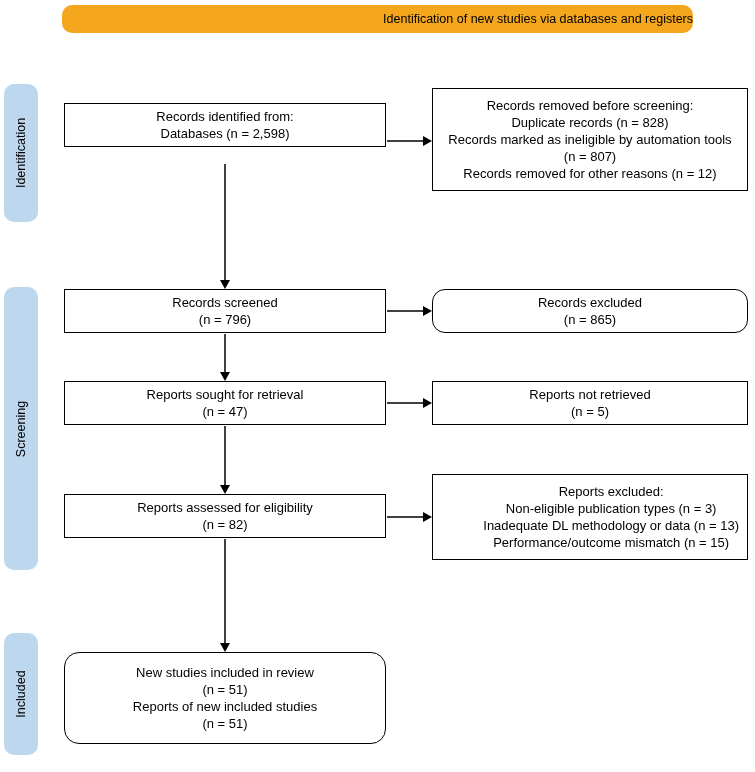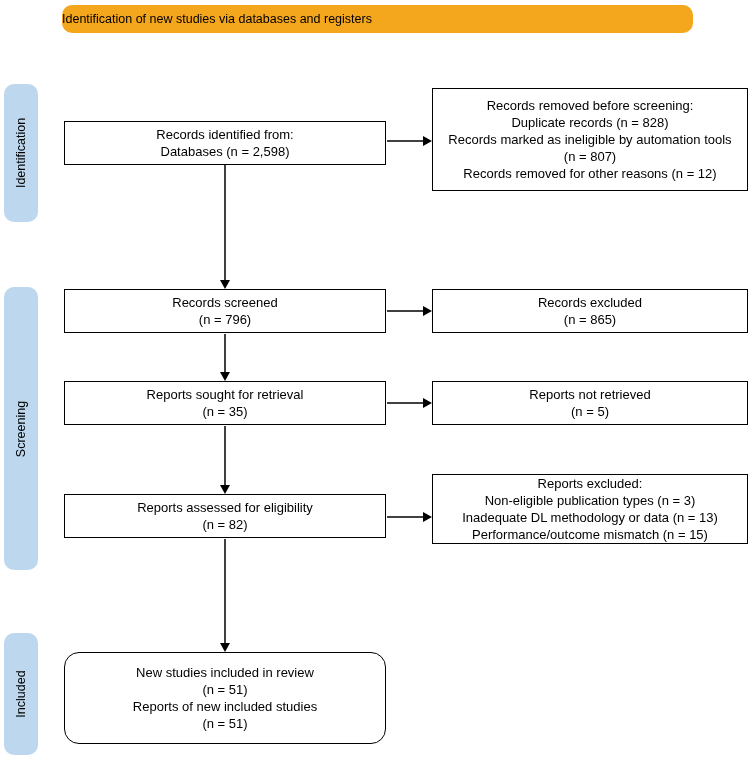--- a/index.html
+++ b/index.html
@@ -14,21 +14,21 @@
     height: 772px;
     background: #ffffff;
     overflow: hidden;
   }
   .banner {
     position: absolute;
     left: 62px; top: 5px;
     width: 631px; height: 28px;
     background: #F4A61D;
     border-radius: 10px;
-    display: flex; align-items: center; justify-content: flex-start;
+    display: flex; align-items: center; justify-content: flex-end;
     font-size: 12.5px;
     color: #000;
   }
   .stage {
     position: absolute;
     width: 34px;
     background: #BCD7EE;
     border-radius: 10px;
     display: flex; align-items: center; justify-content: center;
   }
@@ -48,30 +48,30 @@
     box-sizing: border-box;
     display: flex; align-items: center; justify-content: center;
     text-align: center;
     font-size: 13px;
     line-height: 1.32;
     color: #000;
     padding: 3px 8px;
   }
   .flowbox .txt { white-space: pre-line; }
   
-  #box-identified { left: 64px; top: 121px; width: 322px; height: 44px; }
+  #box-identified { left: 64px; top: 103px; width: 322px; height: 44px; }
   #box-screened   { left: 64px; top: 289px; width: 322px; height: 44px; }
   #box-sought     { left: 64px; top: 381px; width: 322px; height: 44px; }
   #box-assessed   { left: 64px; top: 494px; width: 322px; height: 44px; }
   #box-included   { left: 64px; top: 652px; width: 322px; height: 92px; border-radius: 15px; }
   
   #box-removed        { left: 432px; top: 88px;  width: 316px; height: 103px; }
-  #box-excluded       { left: 432px; top: 289px; width: 316px; height: 44px; }
+  #box-excluded       { left: 432px; top: 289px; width: 316px; height: 44px; border-radius: 13px; }
   #box-notretrieved   { left: 432px; top: 381px; width: 316px; height: 44px; }
-  #box-reportsexcl    { left: 432px; top: 474px; width: 316px; height: 70px; }
+  #box-reportsexcl    { left: 432px; top: 474px; width: 316px; height: 86px; justify-content: flex-end; }
   .arrows {
     position: absolute;
     left: 0; top: 0;
     width: 755px; height: 772px;
     pointer-events: none;
   }
 </style>
 </head>
 <body>
 
@@ -94,21 +94,21 @@
   <div class="flowbox" id="box-identified">
     <span class="txt">Records identified from:
 Databases (n = 2,598)</span>
   </div>
   <div class="flowbox" id="box-screened">
     <span class="txt">Records screened
 (n = 796)</span>
   </div>
   <div class="flowbox" id="box-sought">
     <span class="txt">Reports sought for retrieval
-(n = 35)</span>
+(n = 47)</span>
   </div>
   <div class="flowbox" id="box-assessed">
     <span class="txt">Reports assessed for eligibility
 (n = 82)</span>
   </div>
   <div class="flowbox" id="box-included">
     <span class="txt">New studies included in review
 (n = 51)
 Reports of new included studies
 (n = 51)</span>

